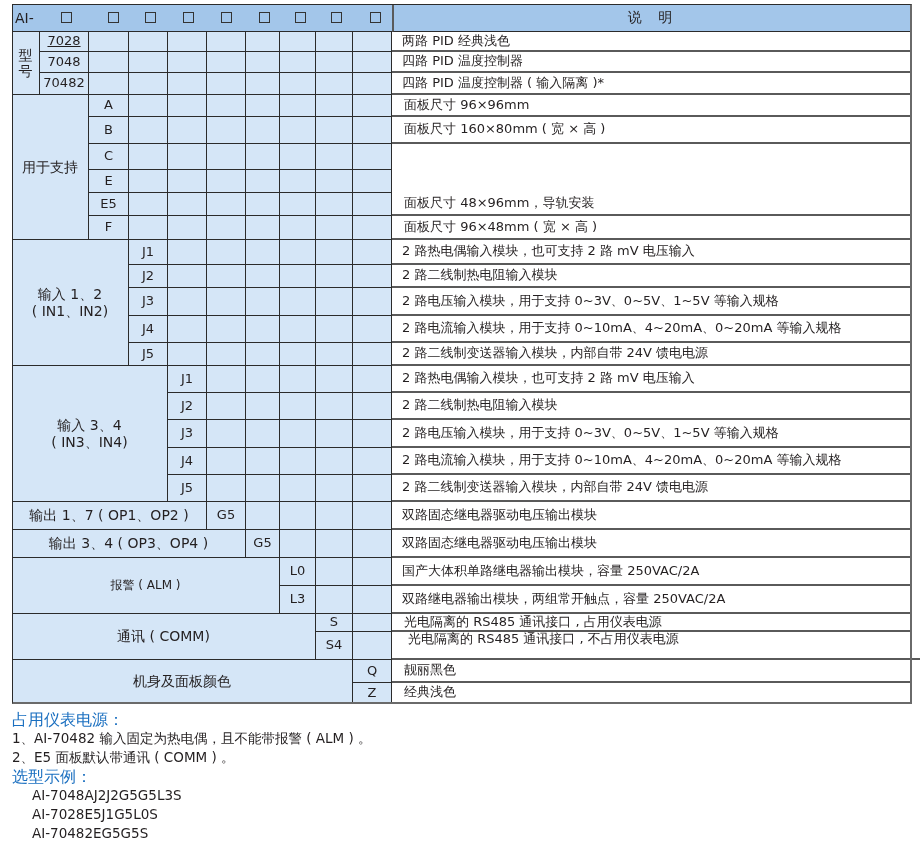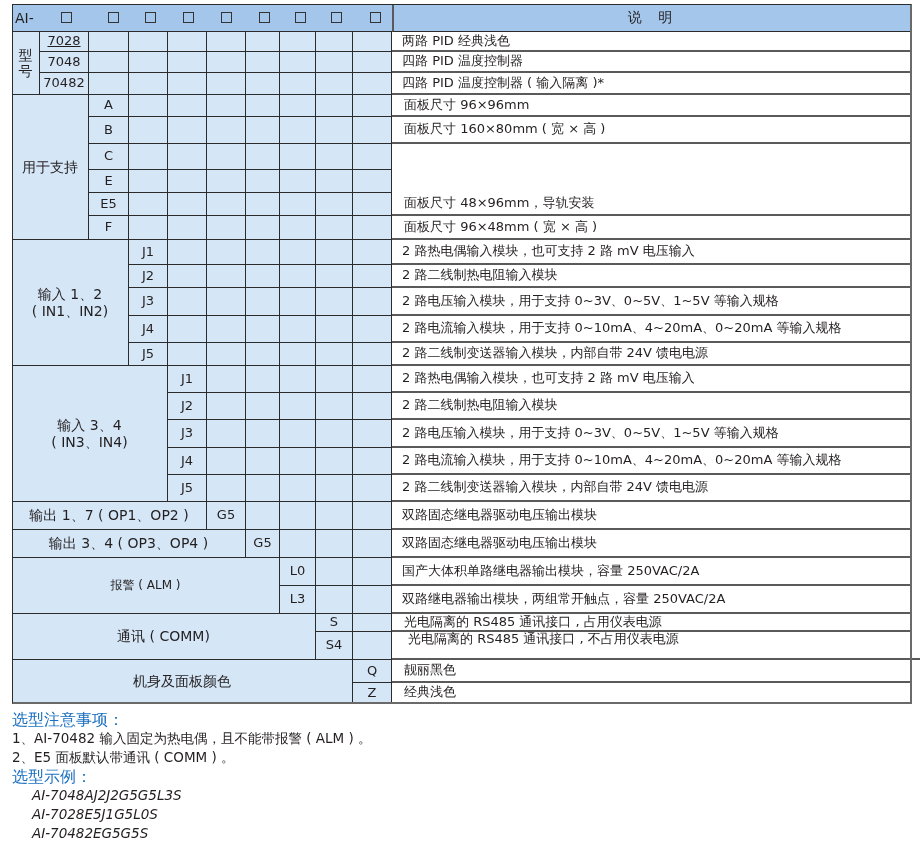--- a/index.html
+++ b/index.html
@@ -15,21 +15,21 @@
           font-size: 13px; border-right: 2px solid #5a5a5a; border-bottom: 2px solid #5a5a5a; }
   .frame { position: absolute; left: 12px; top: 4px; width: 900px; height: 700px;
            box-sizing: border-box; border: 1px solid #2b2b2b; border-right: 2px solid #6a6a6a;
            border-bottom: 2px solid #6a6a6a; pointer-events: none; }
   .box { display: inline-block; width: 11px; height: 11px; border: 1px solid #333;
          box-sizing: border-box; background: #a3c6ea; }
   .hdrbox { position: absolute; top: 8px; }
   .ai-label { position: absolute; left: 3px; top: 6px; font-size: 14px; text-align: center; }
   .notes { position: absolute; left: 12px; top: 710px; font-size: 13.5px; line-height: 19px; }
   .notes .title { color: #1a6fc0; font-size: 16px; line-height: 19px; }
-  .notes .ex { padding-left: 20px; font-style: italic; }
+  .notes .ex { padding-left: 20px; }
   .vlabel { flex-direction: column; }
 </style>
 </head>
 <body>
 
 <div class="tbl">
 
   <div class="cell hdr" style="left:0;top:0;width:380px;height:28px;border-right:none;">
     <span class="ai-label">AI-</span>
     <span class="box hdrbox" style="left:49px"></span>
@@ -265,20 +265,20 @@
 
   <div class="cell desc" style="left:380px;top:610px;width:520px;height:18px;padding-left:12px;">光电隔离的 RS485 通讯接口 , 占用仪表电源</div>
   <div class="cell desc" style="left:380px;top:628px;width:628px;height:28px;padding-left:16px;align-items:flex-start;">光电隔离的 RS485 通讯接口 , 不占用仪表电源</div>
 
   <div class="cell desc" style="left:380px;top:656px;width:520px;height:23px;padding-left:12px;">靓丽黑色</div>
   <div class="cell desc" style="left:380px;top:679px;width:520px;height:21px;padding-left:12px;">经典浅色</div>
 </div>
 <div class="frame"></div>
 
 <div class="notes">
-  <div class="title">选型注意事项：</div>
+  <div class="title">占用仪表电源：</div>
   <div>1、AI-70482 输入固定为热电偶，且不能带报警 ( ALM ) 。</div>
   <div>2、E5 面板默认带通讯 ( COMM ) 。</div>
   <div class="title">选型示例：</div>
   <div class="ex">AI-7048AJ2J2G5G5L3S</div>
   <div class="ex">AI-7028E5J1G5L0S</div>
   <div class="ex">AI-70482EG5G5S</div>
 </div>
 
 </body></html>

